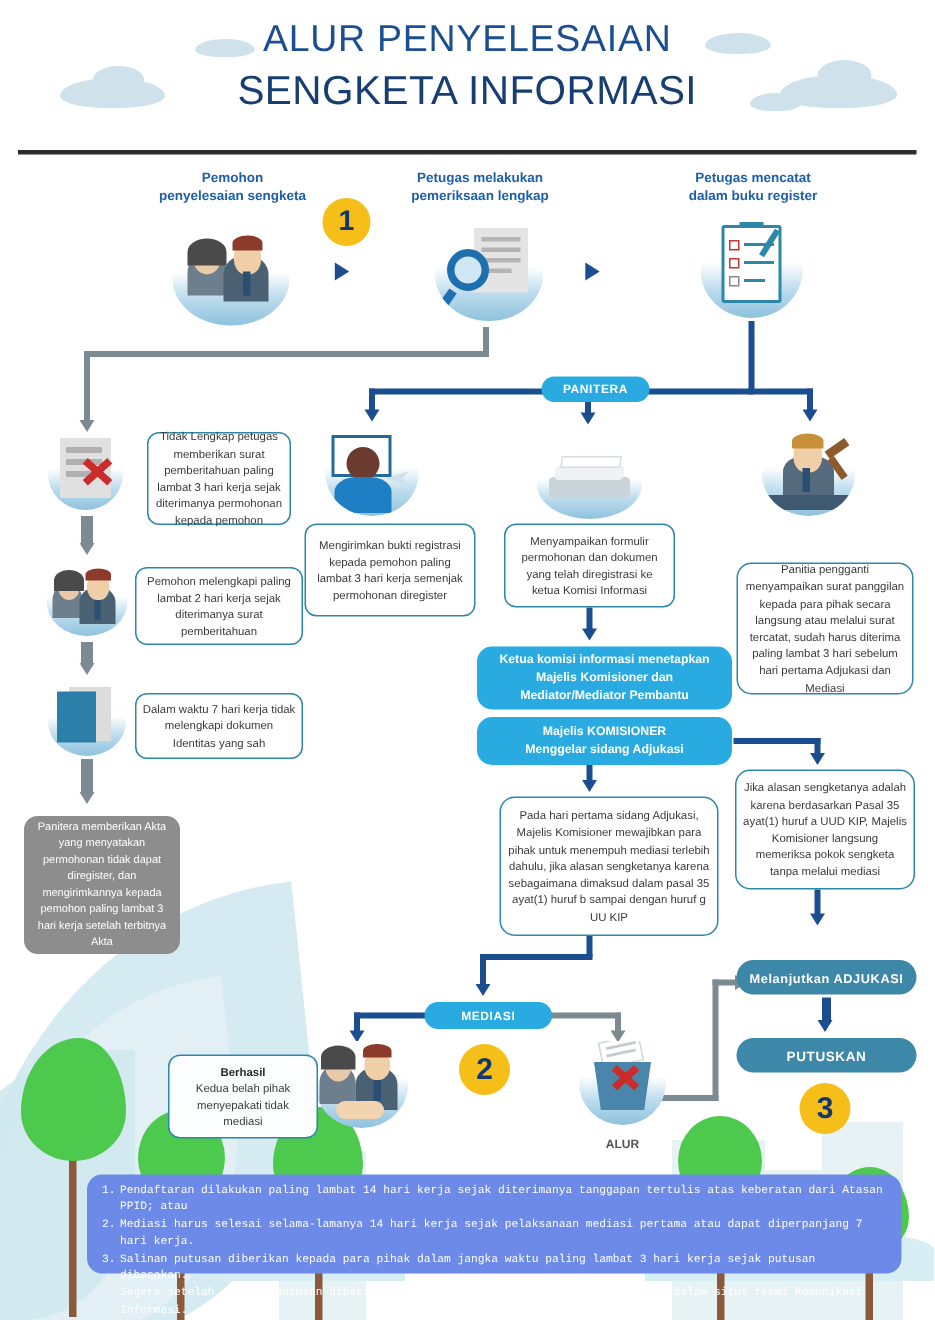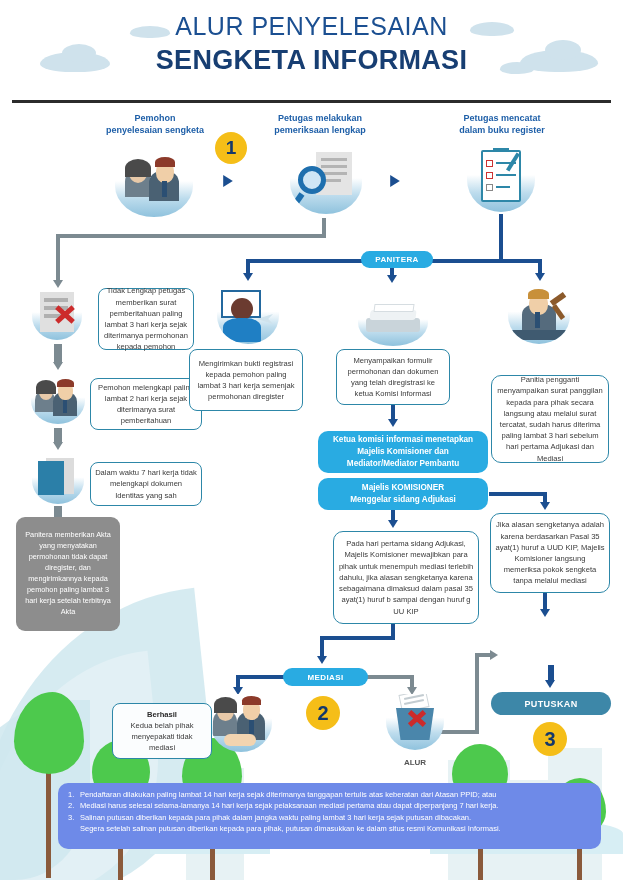--- a/index.html
+++ b/index.html
@@ -40,21 +40,21 @@
   .bldg { position: absolute; background: #e7f2f4; }
   .water { position: absolute; background: #d7eef4; }
 
   
   .title-wrap { position: absolute; left: 0; right: 0; top: 12px; text-align: center; z-index: 6; }
   .title1 {
     font-size: 25px; letter-spacing: .5px; font-weight: 400;
     color: #1b4f91; font-family: "Liberation Sans", sans-serif;
   }
   .title2 {
-    font-size: 27px; letter-spacing: .3px; font-weight: bold;
+    font-size: 27px; letter-spacing: .3px; font-weight: normal;
     color: #173e72; margin-top: 4px;
   }
   .hrule {
     position: absolute; left: 12px; right: 12px; top: 100px;
     height: 3px; background: #2b2b2b; z-index: 6;
   }
 
   
   .lbl {
     position: absolute; text-align: center; color: #1e5fa8;
@@ -110,21 +110,21 @@
   }
 
   
   .notes {
     position: absolute; left: 58px; top: 783px; width: 543px; height: 66px;
     background: #6e8ae8; border-radius: 10px; z-index: 10;
     padding: 6px 10px 6px 8px; color: #ffffff;
     font-size: 7.5px; line-height: 1.52;
   }
   .notes ol { list-style: none; counter-reset: n; }
-  .notes li { counter-increment: n; padding-left: 14px; position: relative; }
+  .notes li { counter-increment: n; padding-left: 14px; position: relative; font-family: Liberation Mono, monospace; }
   .notes li::before {
     content: counter(n) "."; position: absolute; left: 2px; top: 0;
   }
   .notes li .cont { display: block; }
 </style>
 </head>
 <body>
 
 <div id="canvas">
 
@@ -267,29 +267,29 @@
 
   <div class="medal" style="left:32px;top:458px;width:52px;height:46px;border-radius:0 0 50% 50%;">
     <div style="position:absolute;left:14px;top:0px;width:28px;height:36px;background:#dcdcdc;"></div>
     <div style="position:absolute;left:6px;top:3px;width:26px;height:34px;background:#2b7fa8;"></div>
   </div>
   <div class="rbox" style="left:90px;top:462px;width:112px;height:44px;">Dalam waktu 7 hari kerja tidak melengkapi dokumen Identitas yang sah</div>
 
   <div class="ln ln-g" style="left:54px;top:506px;width:8px;height:24px;"></div>
   <div class="arw arw-g-down" style="left:53px;top:528px;"></div>
 
-  <div class="greybox" style="left:16px;top:517px;width:104px;height:114px;">Panitera memberikan Akta yang menyatakan permohonan tidak dapat diregister, dan mengirimkannya kepada pemohon paling lambat 3 hari kerja setelah terbitnya Akta</div>
+  <div class="greybox" style="left:16px;top:544px;width:104px;height:92px;">Panitera memberikan Akta yang menyatakan permohonan tidak dapat diregister, dan mengirimkannya kepada pemohon paling lambat 3 hari kerja setelah terbitnya Akta</div>
 
   <div class="medal" style="left:217px;top:288px;width:62px;height:56px;border-radius:0 0 50% 50%;">
     <div style="position:absolute;left:4px;top:2px;width:40px;height:28px;background:#ffffff;border:2.5px solid #23689e;"></div>
     <div style="position:absolute;left:14px;top:10px;width:22px;height:22px;background:#6b3b30;border-radius:50%;"></div>
     <div style="position:absolute;left:6px;top:30px;width:38px;height:24px;background:#1f7fc4;border-radius:40% 40% 0 0;"></div>
     <div style="position:absolute;left:40px;top:26px;width:16px;height:10px;background:#cfe2ec;clip-path:polygon(0 50%,100% 0,70% 50%,100% 100%);"></div>
   </div>
-  <div class="rbox" style="left:189px;top:349px;width:114px;height:62px;">Mengirimkan bukti registrasi kepada pemohon paling lambat 3 hari kerja semenjak permohonan diregister</div>
+  <div class="rbox" style="left:203px;top:349px;width:114px;height:62px;">Mengirimkan bukti registrasi kepada pemohon paling lambat 3 hari kerja semenjak permohonan diregister</div>
 
   <div class="medal" style="left:358px;top:300px;width:70px;height:46px;border-radius:0 0 50% 50%;">
     <div style="position:absolute;left:8px;top:18px;width:54px;height:14px;background:#c9d4da;border-radius:3px;"></div>
     <div style="position:absolute;left:12px;top:10px;width:46px;height:10px;background:#eef2f4;border-radius:3px;transform:skewX(-8deg);"></div>
     <div style="position:absolute;left:16px;top:4px;width:40px;height:8px;background:#ffffff;border:1px solid #d6dde1;transform:skewX(-8deg);"></div>
   </div>
   <div class="rbox" style="left:336px;top:349px;width:114px;height:56px;">Menyampaikan formulir permohonan dan dokumen yang telah diregistrasi ke ketua Komisi Informasi</div>
 
   <div class="ln ln-d" style="left:391px;top:405px;width:4px;height:16px;"></div>
   <div class="arw arw-d-down" style="left:388px;top:419px;"></div>
@@ -377,20 +377,23 @@
     <div style="position:absolute;left:21px;top:22px;width:20px;height:5px;background:#CC2B2B;transform:rotate(42deg);"></div>
     <div style="position:absolute;left:21px;top:22px;width:20px;height:5px;background:#CC2B2B;transform:rotate(-42deg);"></div>
   </div>
   <div style="position:absolute;left:386px;top:758px;width:58px;text-align:center;font-size:8px;font-weight:bold;color:#555;z-index:8;">ALUR</div>
 
   <div class="ln ln-g" style="left:437px;top:730px;width:42px;height:4px;"></div>
   <div class="ln ln-g" style="left:475px;top:653px;width:4px;height:81px;"></div>
   <div class="ln ln-g" style="left:475px;top:653px;width:18px;height:4px;"></div>
   <div class="arw arw-g-right" style="left:490px;top:650px;"></div>
 
+  <div class="pill" style="left:491px;top:640px;width:120px;height:23px;background:#3D87A8;font-size:8.5px;">
+    <span>Melanjutkan ADJUKASI</span>
+  </div>
 
   <div class="ln ln-d" style="left:548px;top:665px;width:6px;height:17px;"></div>
   <div class="arw arw-d-down" style="left:545px;top:680px;"></div>
 
   <div class="pill" style="left:491px;top:692px;width:120px;height:23px;background:#3D87A8;font-size:9px;">
     <span>PUTUSKAN</span>
   </div>
 
   <div class="circnum" style="left:533px;top:722px;width:34px;height:34px;font-size:20px;">
     <span>3</span>

